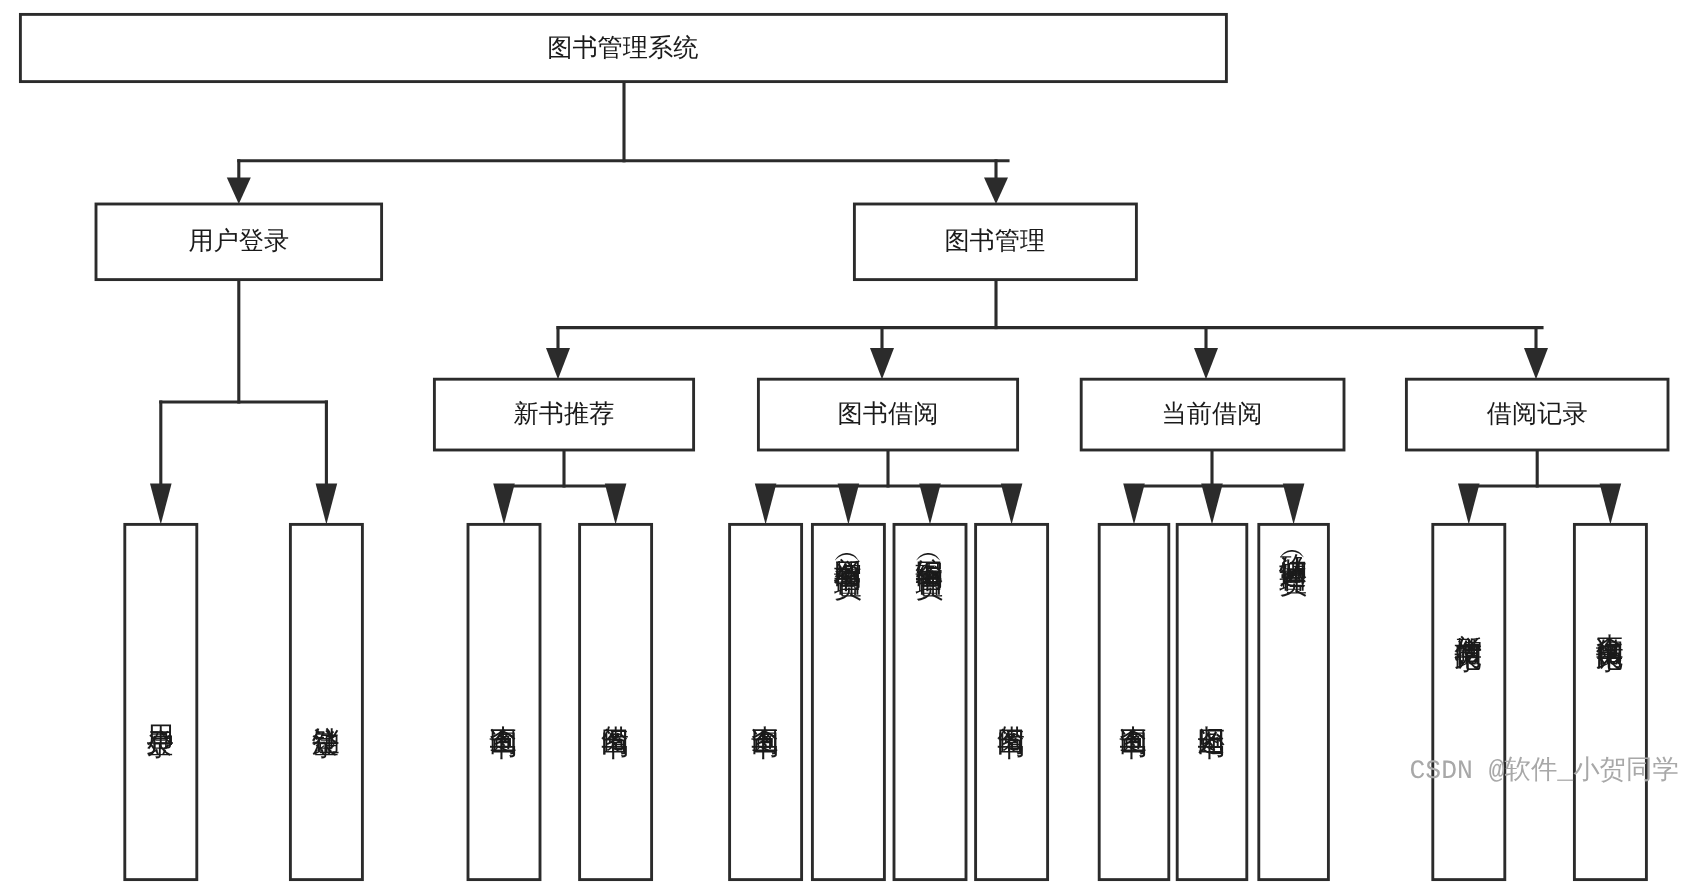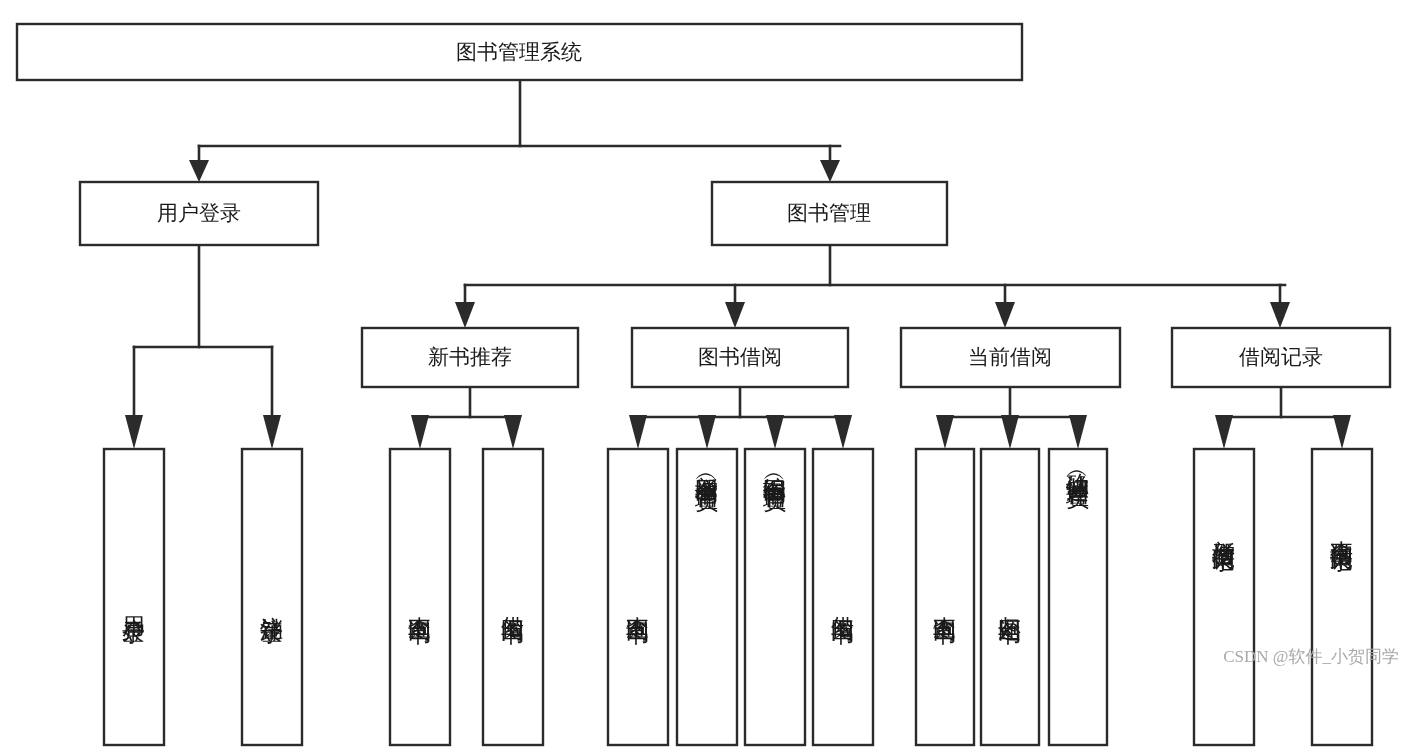--- a/index.html
+++ b/index.html
@@ -10,21 +10,21 @@
   body {
     width: 1405px;
     height: 747px;
     font-family: "Liberation Sans", "DejaVu Sans", sans-serif;
     overflow: hidden;
     position: relative;
   }
   #diagram-root {
     position: absolute;
     left: 0;
-    top: 12px;
+    top: 0;
     width: 1405px;
     height: 660px;
   }
   svg.diagram {
     display: block;
     width: 1405px;
     height: 747px;
   }
   .node-rect {
     fill: #ffffff;
@@ -54,22 +54,22 @@
     fill: #1a1a1a;
     writing-mode: vertical-rl;
     text-orientation: upright;
     text-anchor: middle;
     letter-spacing: 2px;
   }
   .watermark-text {
     position: absolute;
     right: 6px;
     bottom: 4px;
-    font-family: Liberation Serif, serif;
-    font-size: 17px;
+    font-family: Liberation Mono, monospace;
+    font-size: 22px;
     color: #a8a8a8;
     white-space: nowrap;
     user-select: none;
     pointer-events: none;
   }
 </style>
 </head>
 <body>
 
 <div id="diagram-root">

